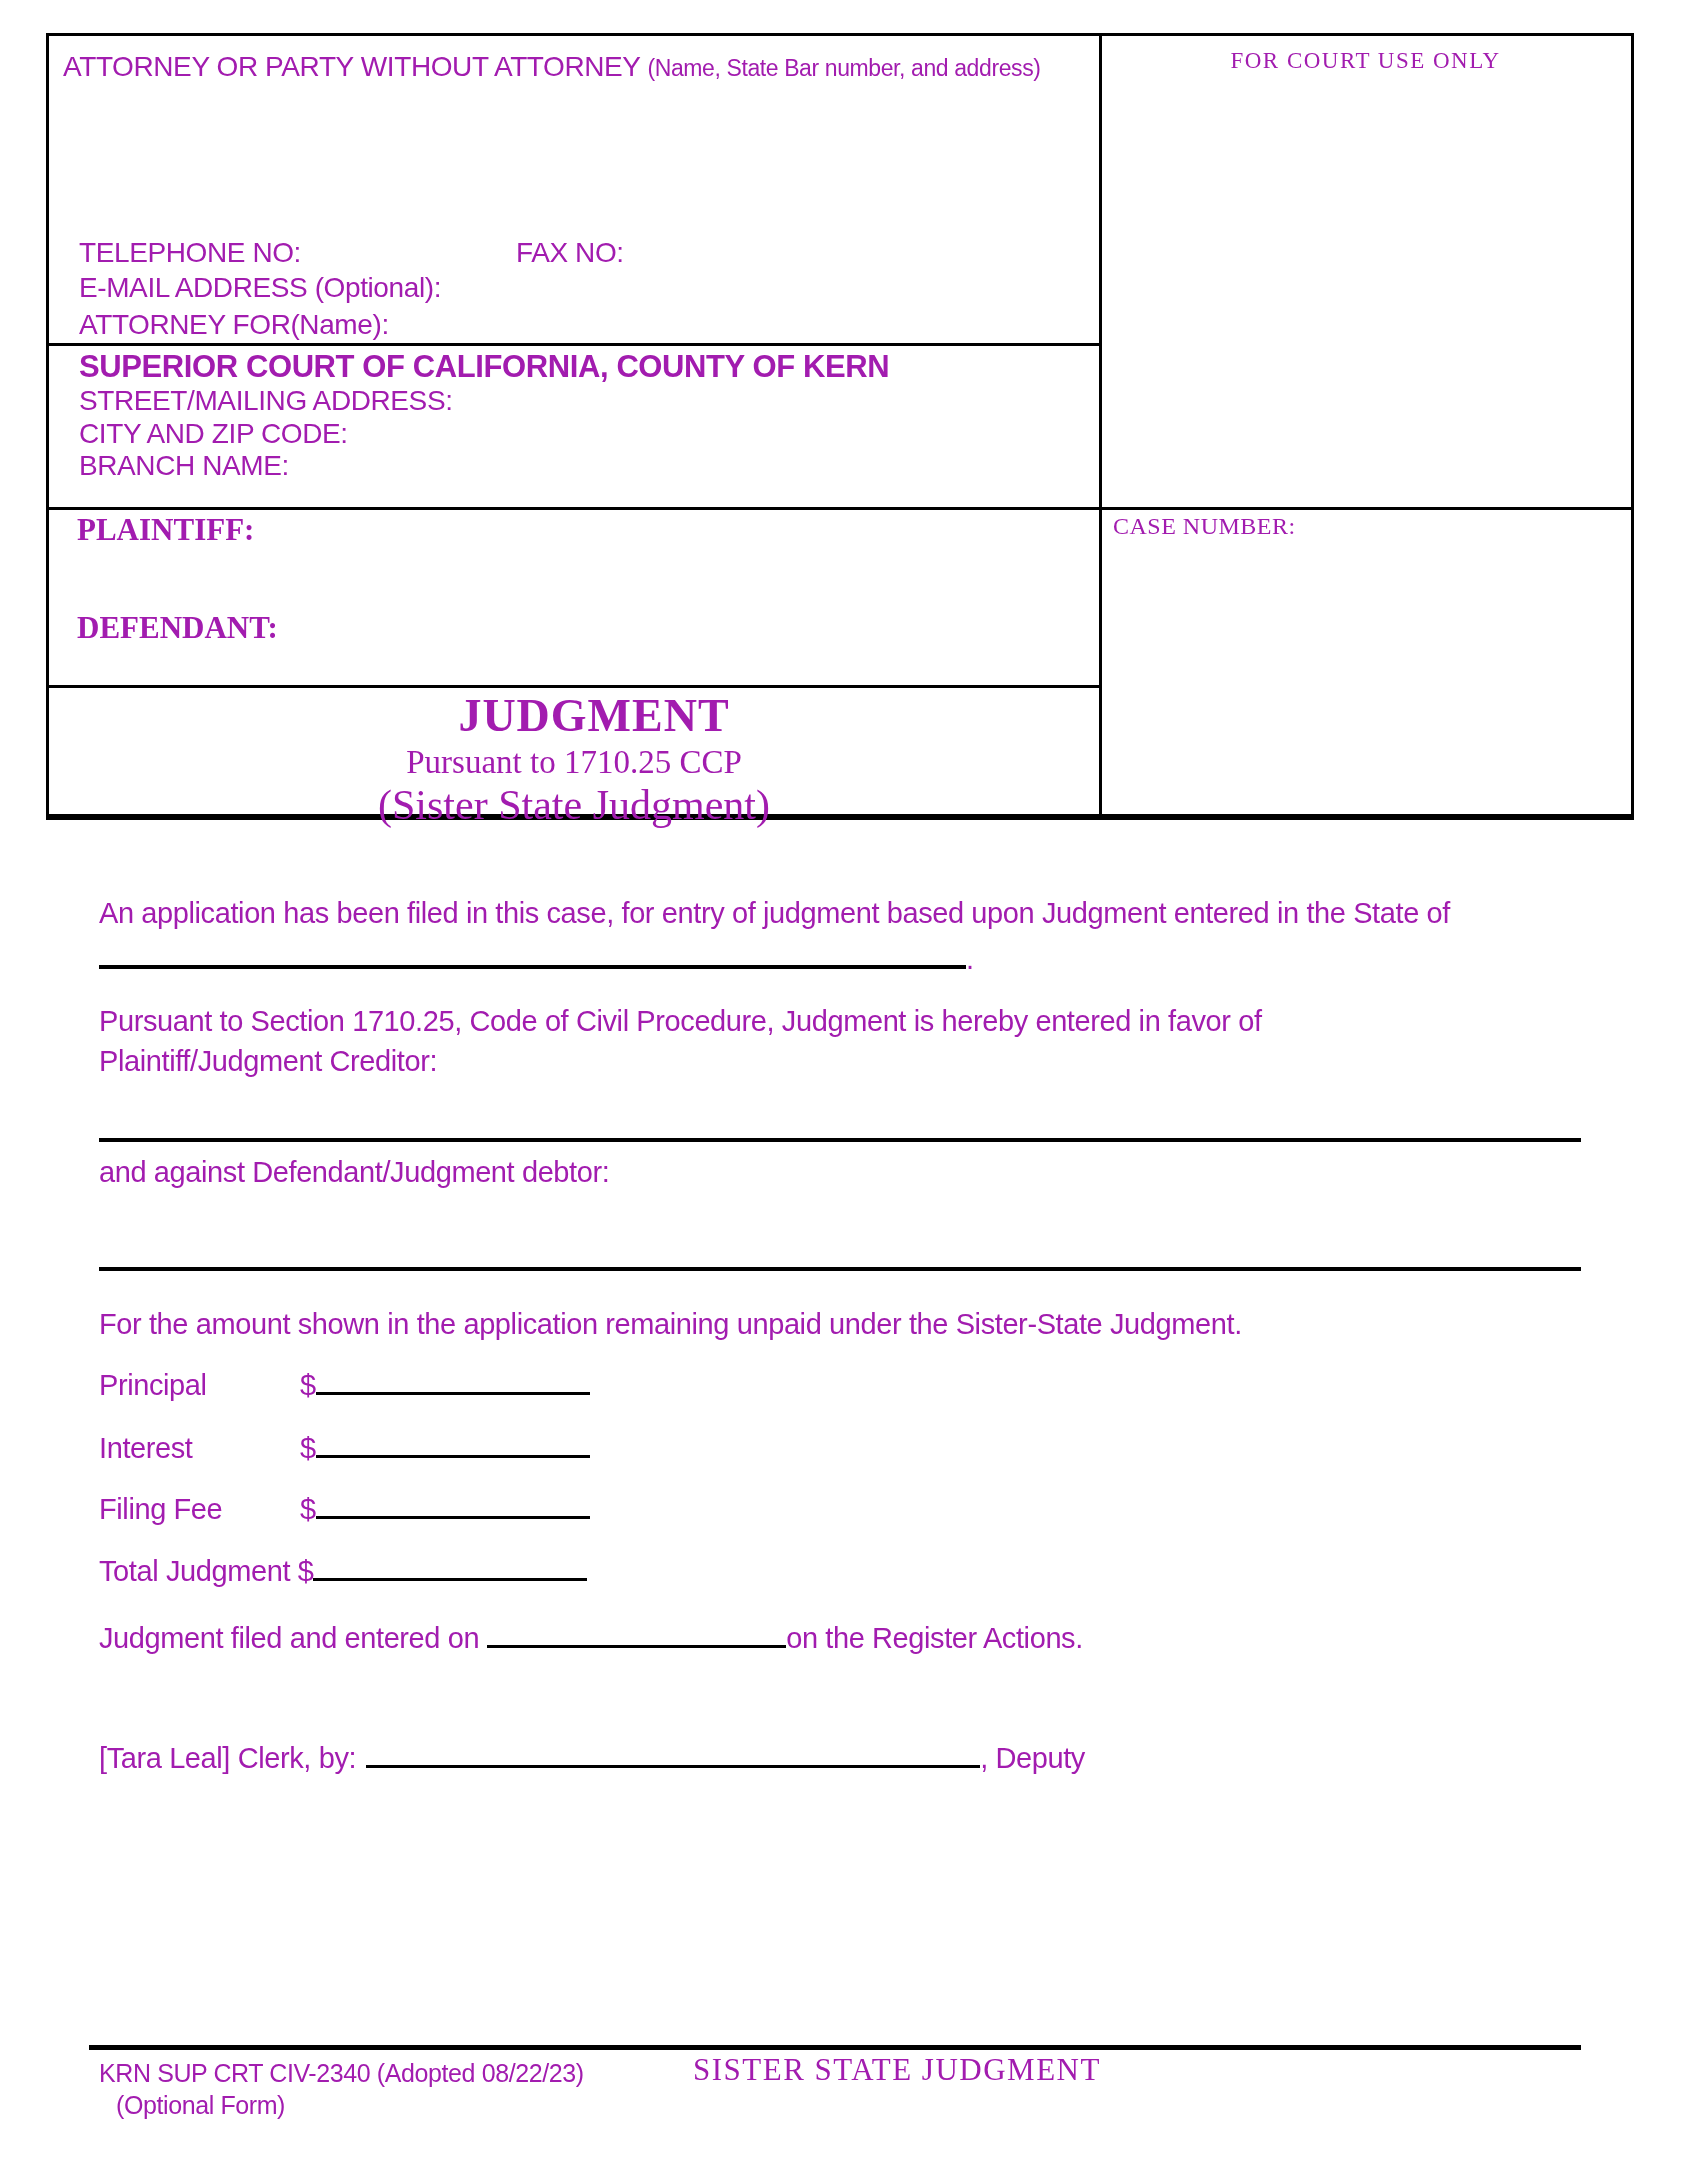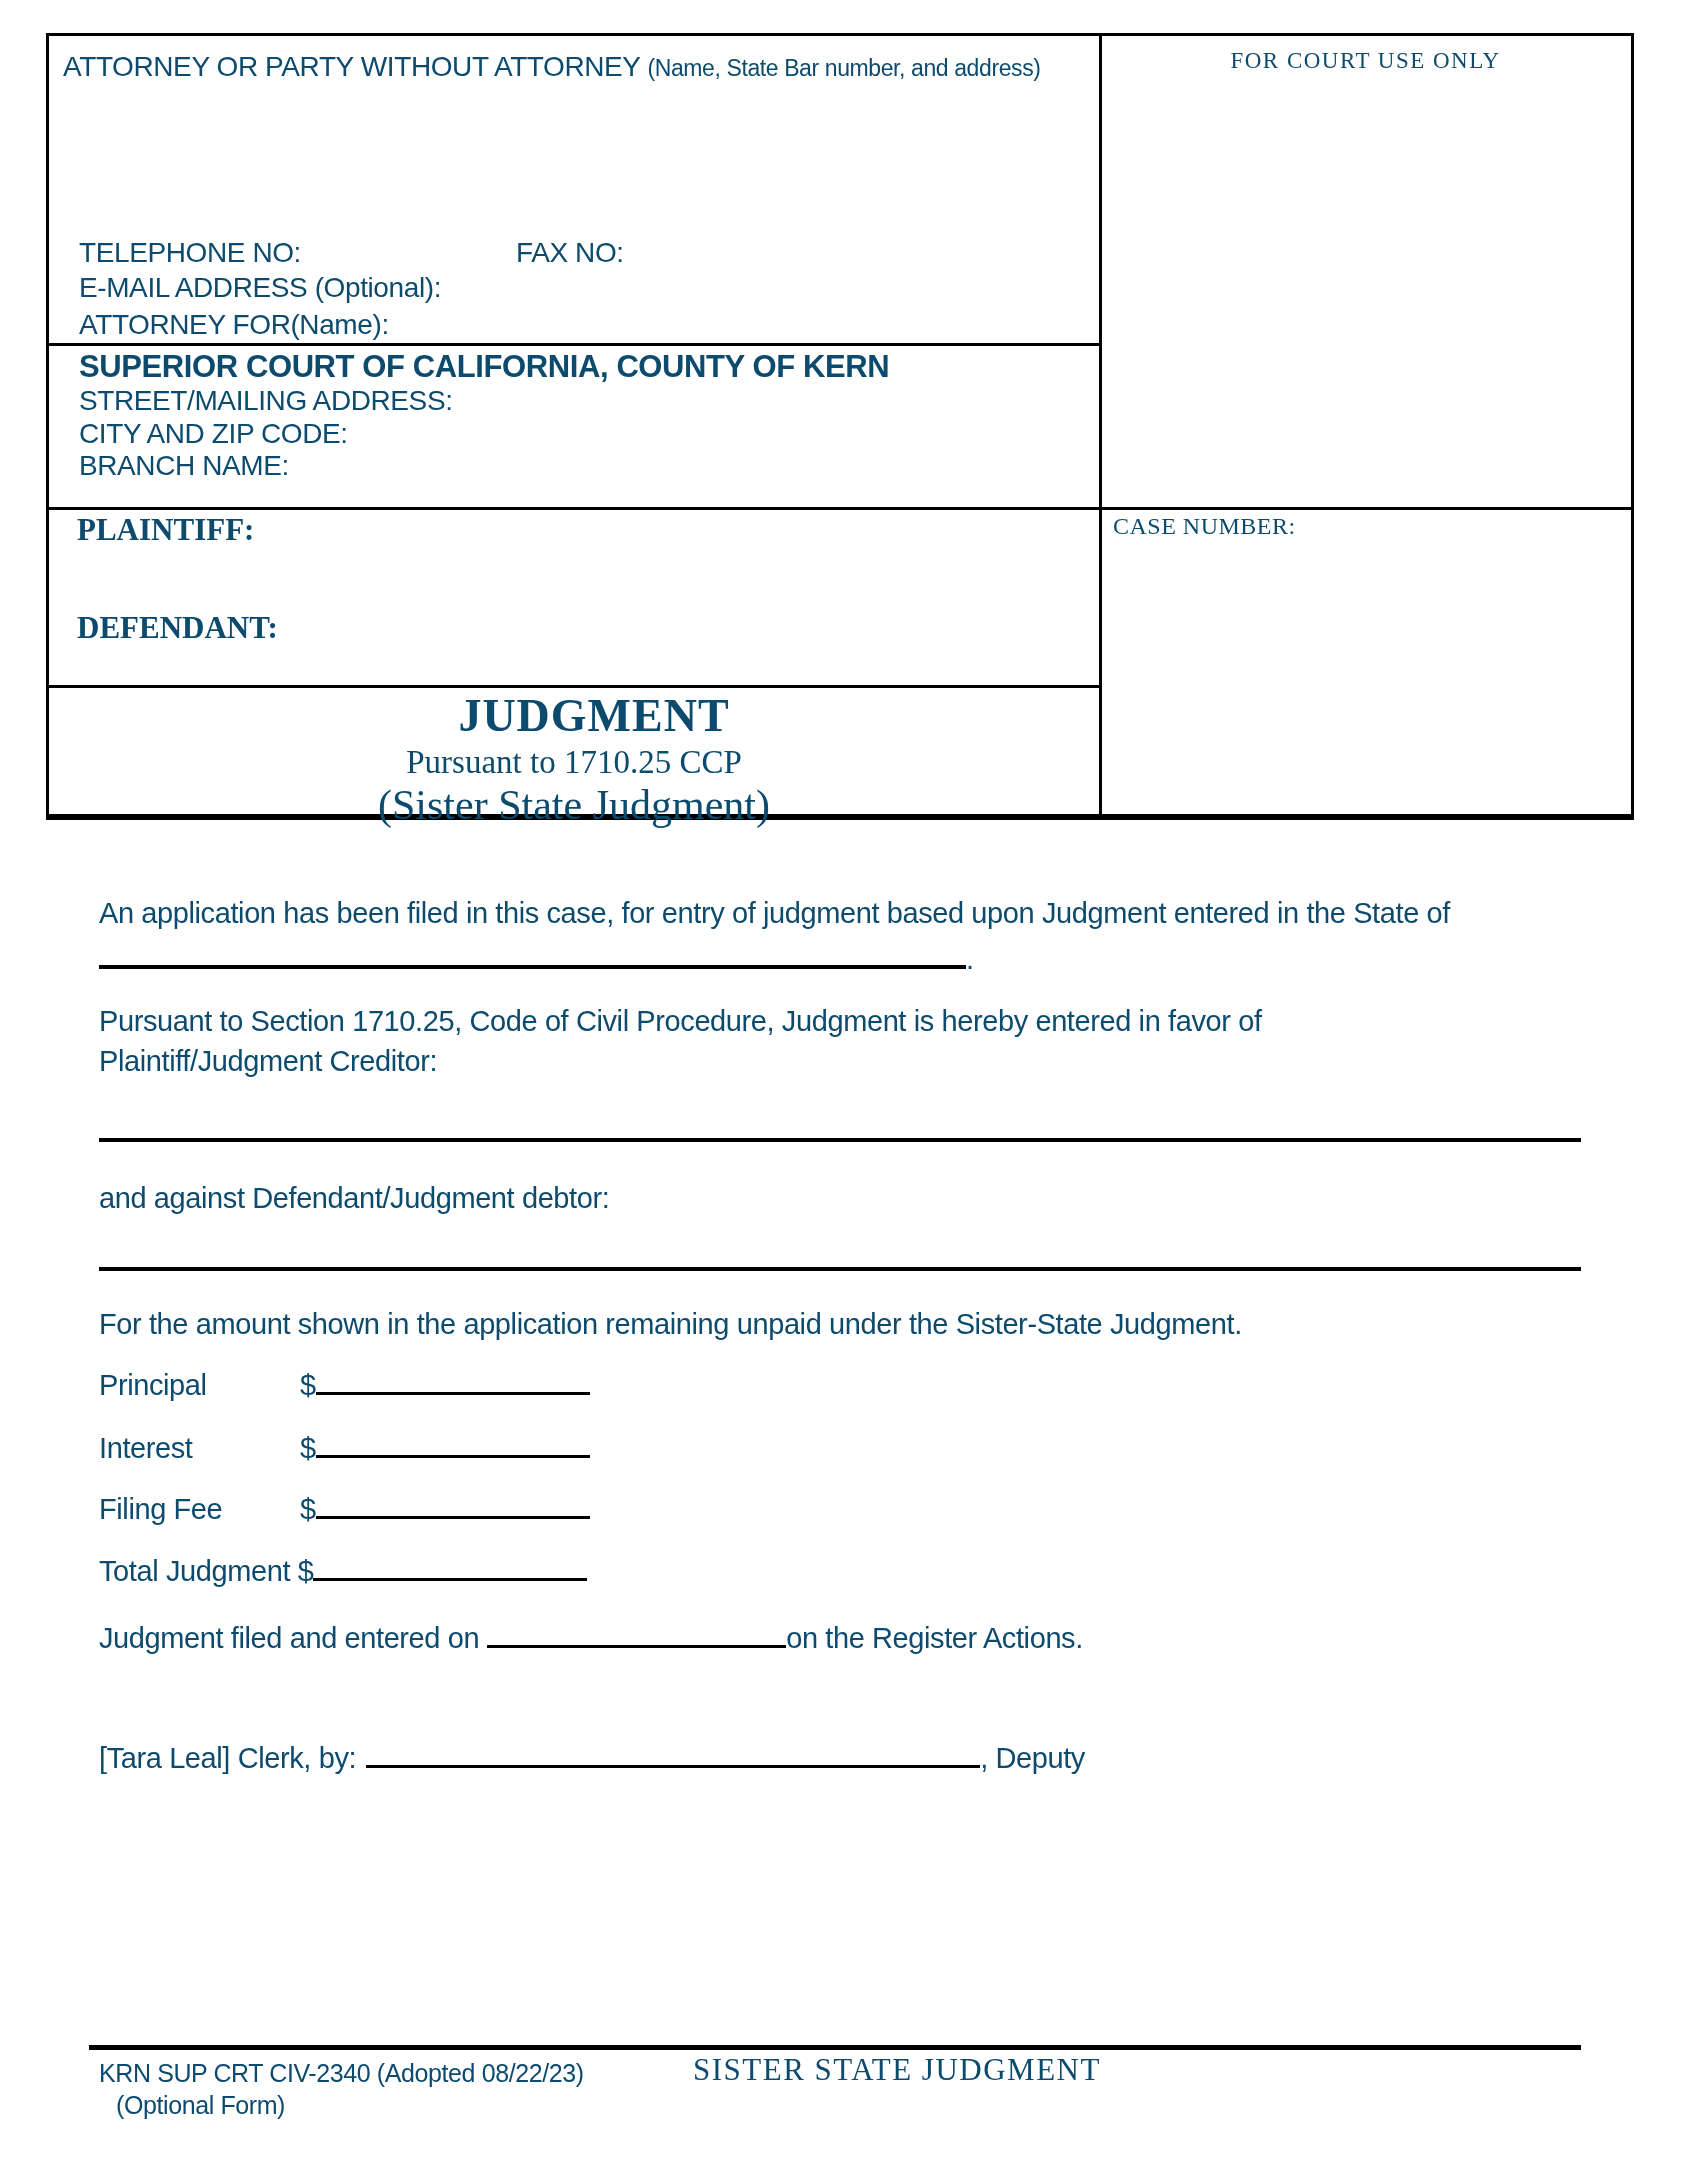--- a/index.html
+++ b/index.html
@@ -1,18 +1,18 @@
 <!DOCTYPE html>
 <html><head>
 <meta charset="utf-8">
 <style>
   html,body { margin:0; padding:0; background:#ffffff; }
   .page {
     position:relative; width:1683px; height:2178px; background:#ffffff;
-    font-family:"Liberation Sans", sans-serif; color:#0c4a6e;
+    font-family:"Liberation Sans", sans-serif; color:#a21caf;
     overflow:hidden;
   }
   .abs { position:absolute; }
   .sans { font-family:"Liberation Sans", sans-serif; letter-spacing:-0.4px; }
   .serif { font-family:"Liberation Serif", serif; }
   .hline { position:absolute; background:#000; }
   .vline { position:absolute; background:#000; }
   .blank { display:inline-block; height:26px; border-bottom:3px solid #000; }
   .label { font-size:28px; line-height:34px; white-space:nowrap; }
   .body-text { font-size:29px; line-height:40px; white-space:nowrap; }
@@ -63,21 +63,21 @@
     <span class="blank" style="width:867px; height:30px; border-bottom-width:4px;"></span><span>.</span>
   </div>
 
   <div class="abs sans body-text" style="left:99px; top:1001px;">
     <div>Pursuant to Section 1710.25, Code of Civil Procedure, Judgment is hereby entered in favor of</div>
     <div>Plaintiff/Judgment Creditor:</div>
   </div>
 
   <div class="hline" style="left:99px; top:1138px; width:1482px; height:4px;"></div>
 
-  <div class="abs sans body-text" style="left:99px; top:1178px;">and against Defendant/Judgment debtor:</div>
+  <div class="abs sans body-text" style="left:99px; top:1152px;">and against Defendant/Judgment debtor:</div>
 
   <div class="hline" style="left:99px; top:1267px; width:1482px; height:4px;"></div>
 
   <div class="abs sans body-text" style="left:99px; top:1304px;">For the amount shown in the application remaining unpaid under the Sister-State Judgment.</div>
 
   <div class="abs sans body-text" style="left:99px; top:1429px; line-height:34px;">
     <span style="display:inline-block; width:201px;">Interest</span><span>$</span><span class="blank" style="width:274px;"></span>
   </div>
   <div class="abs sans body-text" style="left:99px; top:1366px; line-height:34px;">
     <span style="display:inline-block; width:201px;">Principal</span><span>$</span><span class="blank" style="width:274px;"></span>

